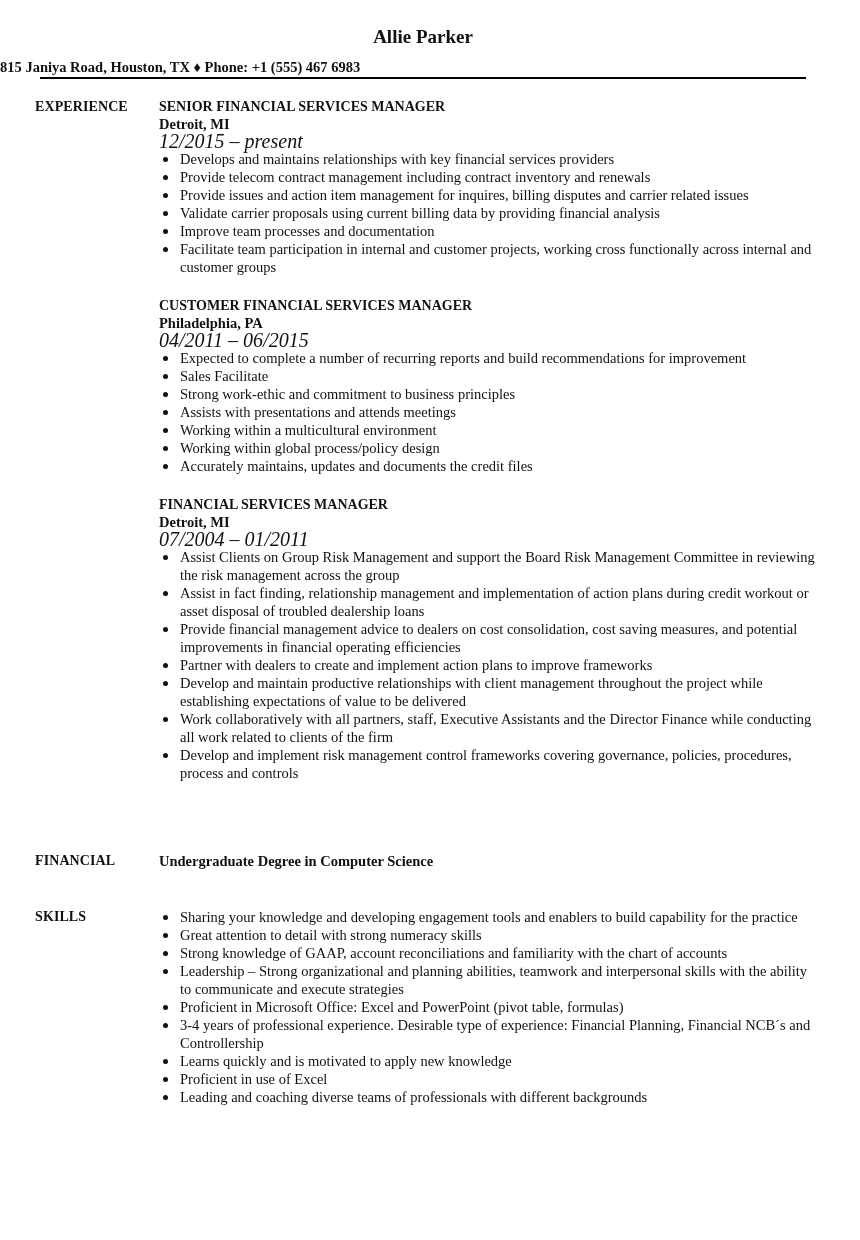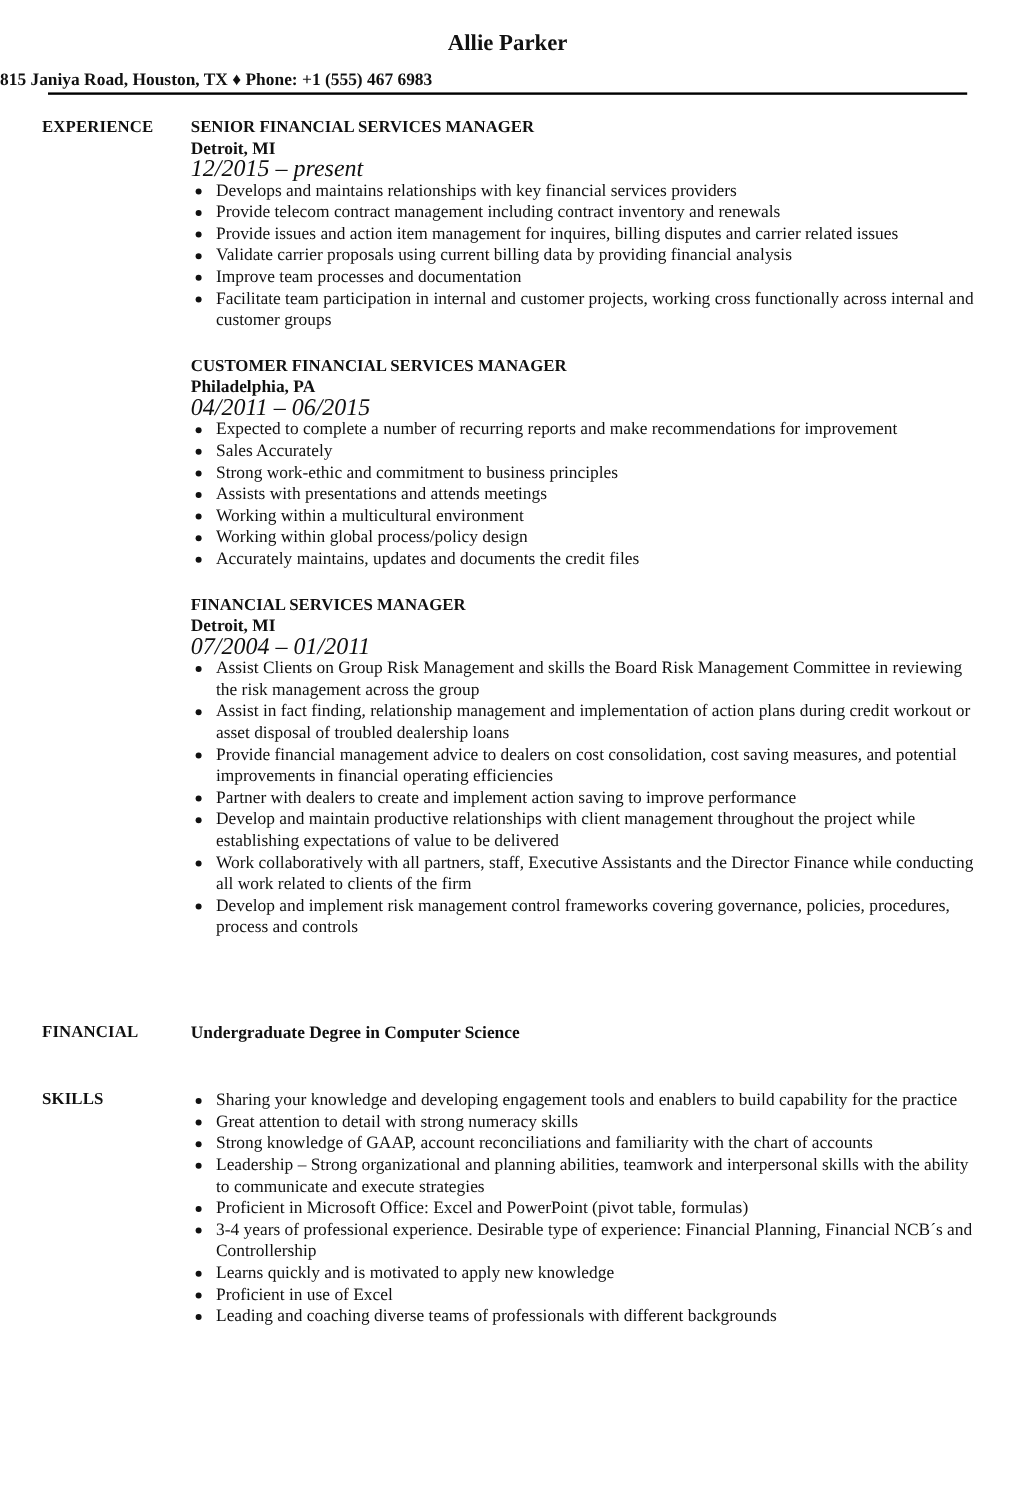--- a/index.html
+++ b/index.html
@@ -65,39 +65,39 @@
           <li><span class="dot"></span><span>Improve team processes and documentation</span></li>
           <li><span class="dot"></span><span>Facilitate team participation in internal and customer projects, working cross functionally across internal and customer groups</span></li>
         </ul>
       </div>
 
       <div class="job">
         <div class="job-title">CUSTOMER FINANCIAL SERVICES MANAGER</div>
         <div class="job-location">Philadelphia, PA</div>
         <div class="job-dates">04/2011 – 06/2015</div>
         <ul class="bullets">
-          <li><span class="dot"></span><span>Expected to complete a number of recurring reports and make recommendations for improvement</span></li>
-          <li><span class="dot"></span><span>Sales Accurately</span></li>
+          <li><span class="dot"></span><span>Expected to complete a number of recurring reports and build recommendations for improvement</span></li>
+          <li><span class="dot"></span><span>Sales Facilitate</span></li>
           <li><span class="dot"></span><span>Strong work-ethic and commitment to business principles</span></li>
           <li><span class="dot"></span><span>Assists with presentations and attends meetings</span></li>
           <li><span class="dot"></span><span>Working within a multicultural environment</span></li>
           <li><span class="dot"></span><span>Working within global process/policy design</span></li>
           <li><span class="dot"></span><span>Accurately maintains, updates and documents the credit files</span></li>
         </ul>
       </div>
 
       <div class="job">
         <div class="job-title">FINANCIAL SERVICES MANAGER</div>
         <div class="job-location">Detroit, MI</div>
         <div class="job-dates">07/2004 – 01/2011</div>
         <ul class="bullets">
-          <li><span class="dot"></span><span>Assist Clients on Group Risk Management and skills the Board Risk Management Committee in reviewing the risk management across the group</span></li>
+          <li><span class="dot"></span><span>Assist Clients on Group Risk Management and support the Board Risk Management Committee in reviewing the risk management across the group</span></li>
           <li><span class="dot"></span><span>Assist in fact finding, relationship management and implementation of action plans during credit workout or asset disposal of troubled dealership loans</span></li>
           <li><span class="dot"></span><span>Provide financial management advice to dealers on cost consolidation, cost saving measures, and potential improvements in financial operating efficiencies</span></li>
-          <li><span class="dot"></span><span>Partner with dealers to create and implement action saving to improve performance</span></li>
+          <li><span class="dot"></span><span>Partner with dealers to create and implement action plans to improve frameworks</span></li>
           <li><span class="dot"></span><span>Develop and maintain productive relationships with client management throughout the project while establishing expectations of value to be delivered</span></li>
           <li><span class="dot"></span><span>Work collaboratively with all partners, staff, Executive Assistants and the Director Finance while conducting all work related to clients of the firm</span></li>
           <li><span class="dot"></span><span>Develop and implement risk management control frameworks covering governance, policies, procedures, process and controls</span></li>
         </ul>
       </div>
 
     </div>
   </div>
 
   <div class="section" style="top:852px;">

